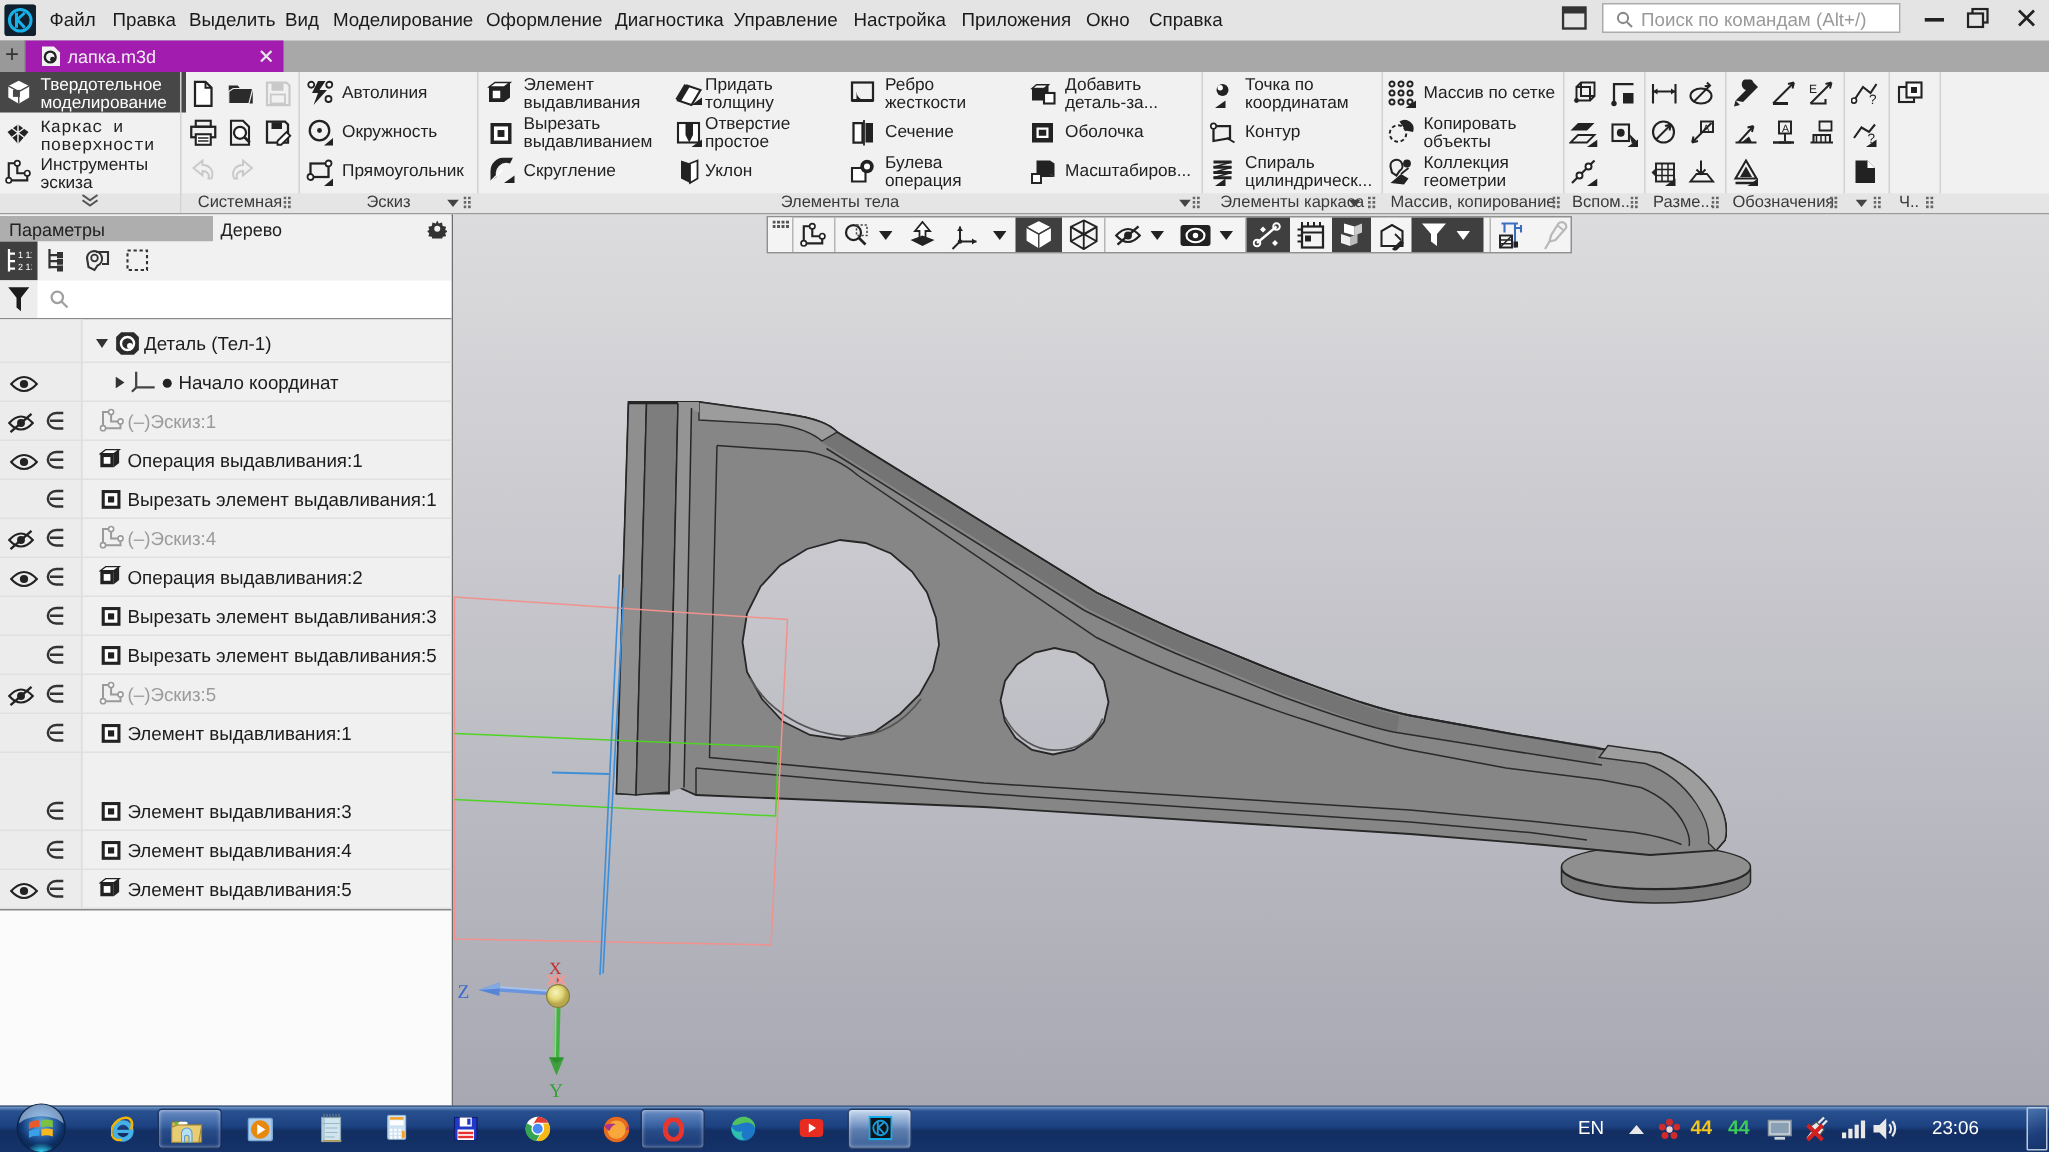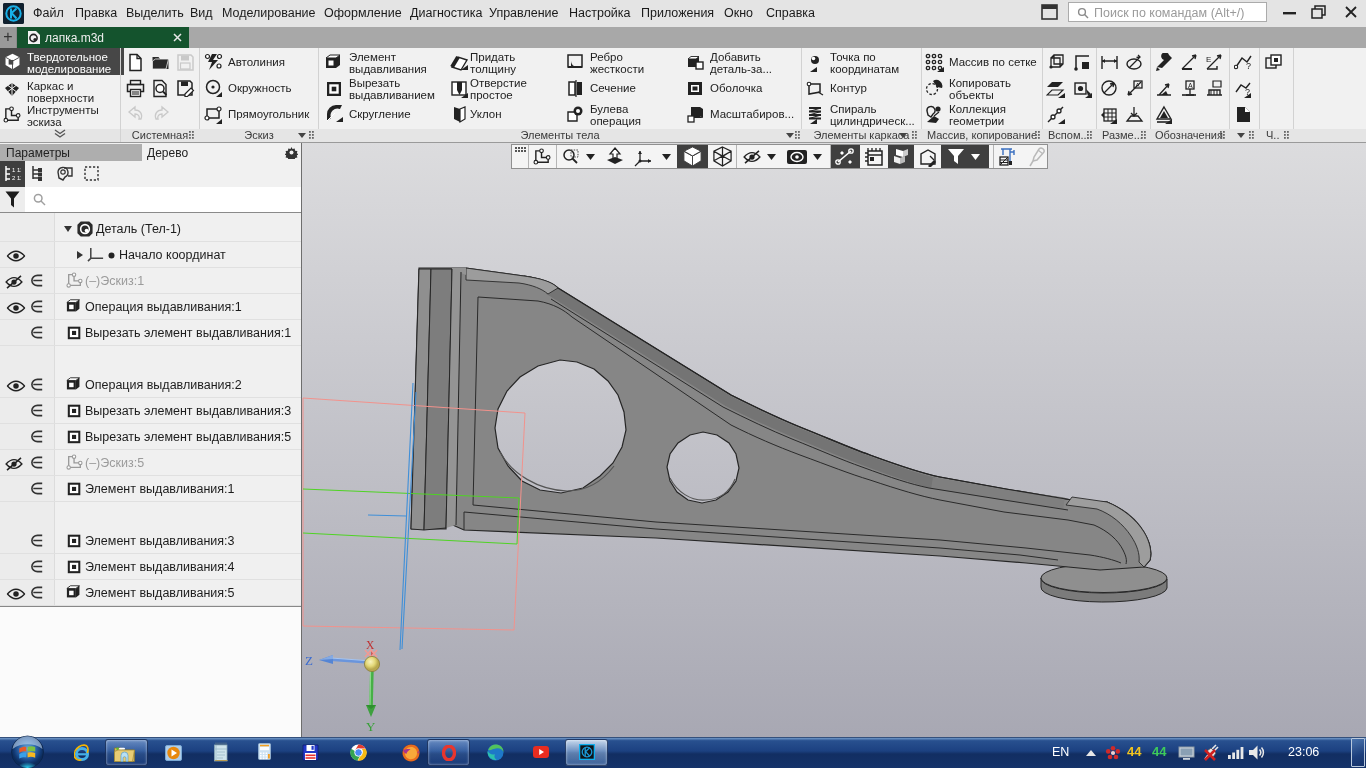--- a/index.html
+++ b/index.html
@@ -5,21 +5,21 @@
 html,body{width:1366px;height:768px;overflow:hidden;font-family:"Liberation Sans",sans-serif;}
 #app{position:relative;width:1366px;height:768px;background:#f1f1f1;}
 .abs{position:absolute;}
 
 #menubar{position:absolute;left:0;top:0;width:1366px;height:27px;background:#e4e4e4;font-size:12.5px;color:#1a1a1a;}
 #menubar .mi{position:absolute;top:6px;}
 #applogo{position:absolute;left:3px;top:3px;width:21px;height:21px;background:#1b2430;border-radius:2px;}
 
 #tabbar{position:absolute;left:0;top:27px;width:1366px;height:21px;background:#a8a8a8;}
 #plusbox{position:absolute;left:0;top:0;width:17px;height:21px;background:#999;color:#333;font-size:16px;text-align:center;line-height:19px;border-right:1px solid #8a8a8a;}
-#activetab{position:absolute;left:17px;top:0;width:172px;height:33px;background:#14532d;color:#efefef;font-size:12px;}
+#activetab{position:absolute;left:17px;top:0;width:172px;height:33px;background:#a21caf;color:#efefef;font-size:12px;}
 
 #ribbon{position:absolute;left:0;top:48px;width:1366px;height:95px;background:#f1f1f1;border-bottom:1px solid #9a9a9a;}
 .rsep{position:absolute;top:0;width:1px;height:81px;background:#d2d2d2;}
 #ribbon > svg.abs{z-index:5;}
 .glabel{position:absolute;z-index:2;top:81px;height:13px;font-size:11px;color:#3a3a3a;text-align:center;line-height:13px;background:#e5e5e5;white-space:nowrap;}
 #glabelstrip{position:absolute;left:0;top:81px;width:1366px;height:13px;background:#e5e5e5;}
 .cmd{position:absolute;font-size:11.5px;line-height:11.5px;color:#222;}
 .cmd .ic{position:absolute;left:0;top:0;width:19px;height:19px;}
 .cmd .tx{position:absolute;left:24px;top:0;white-space:nowrap;}
 
@@ -299,21 +299,21 @@
 
   <div id="wsel">
     <div class="row" style="top:0;height:27px;background:#474747;color:#fff;">
       <svg class="abs" style="left:4px;top:5px" width="17" height="17" viewBox="0 0 22 22">
             <path d="M11,1 L20,5.5 V15.5 L11,21 L2,15.5 V5.5 z" fill="#fff"></path>
             <path d="M11,10.5 L2,5.5 M11,10.5 L20,5.5 M11,10.5 V21" stroke="#474747" stroke-width="1.2"></path>
             <rect x="6" y="9" width="6" height="6" fill="#474747"></rect>
           </svg>
       <span class="abs" style="left:27px;top:3px">Твердотельное<br>моделирование</span>
     </div>
-    <div class="row" style="top:27px;height:28px;color:#222;">
+    <div class="row" style="top:27px;height:28px;color:#222;font-family:Liberation Mono, monospace;">
       <svg class="abs" style="left:4px;top:7px" width="16" height="15" viewBox="0 0 16 15">
             <path d="M1,6 L8,1 L15,6 L8,14 z" fill="#222"></path>
             <path d="M4,3.5 l8,6 M8,1 l0,13 M12,3.5 l-8,6" stroke="#f1f1f1" stroke-width="1"></path>
           </svg>
       <span class="abs" style="left:27px;top:5px">Каркас и<br>поверхности</span>
     </div>
     <div class="row" style="top:55px;height:26px;color:#222;">
       <svg class="abs" style="left:3px;top:3px;color:#222" width="18" height="18">
             <use href="#i-sketch"></use>
           </svg>
@@ -831,20 +831,32 @@
       <span class="lbl" style="left:85px">Операция выдавливания:1</span>
     </div>
     <div class="trow" style="top:107px">
       <svg class="abs" style="left:30px;top:5px" width="15" height="15" viewBox="0 0 16 16">
             <use href="#i-member"></use>
           </svg>
       <svg class="abs" style="left:66px;top:4px" width="17" height="17">
             <use href="#i-cut"></use>
           </svg>
       <span class="lbl" style="left:85px">Вырезать элемент выдавливания:1</span>
+    </div>
+    <div class="trow" style="top:133px">
+      <svg class="abs" style="left:4px;top:7px" width="20" height="14" viewBox="0 0 22 16">
+            <use href="#i-eyex"></use>
+          </svg>
+      <svg class="abs" style="left:30px;top:5px" width="15" height="15" viewBox="0 0 16 16">
+            <use href="#i-member"></use>
+          </svg>
+      <svg class="abs" style="left:66px;top:4px;color:#9a9a9a" width="17" height="17">
+            <use href="#i-sketch"></use>
+          </svg>
+      <span class="lbl gray" style="left:85px">(–)Эскиз:4</span>
     </div>
     <div class="trow" style="top:159px">
       <svg class="abs" style="left:6px;top:8px" width="20" height="12" viewBox="0 0 22 14">
             <use href="#i-eye"></use>
           </svg>
       <svg class="abs" style="left:30px;top:5px" width="15" height="15" viewBox="0 0 16 16">
             <use href="#i-member"></use>
           </svg>
       <svg class="abs" style="left:66px;top:4px" width="17" height="17">
             <use href="#i-ext"></use>

